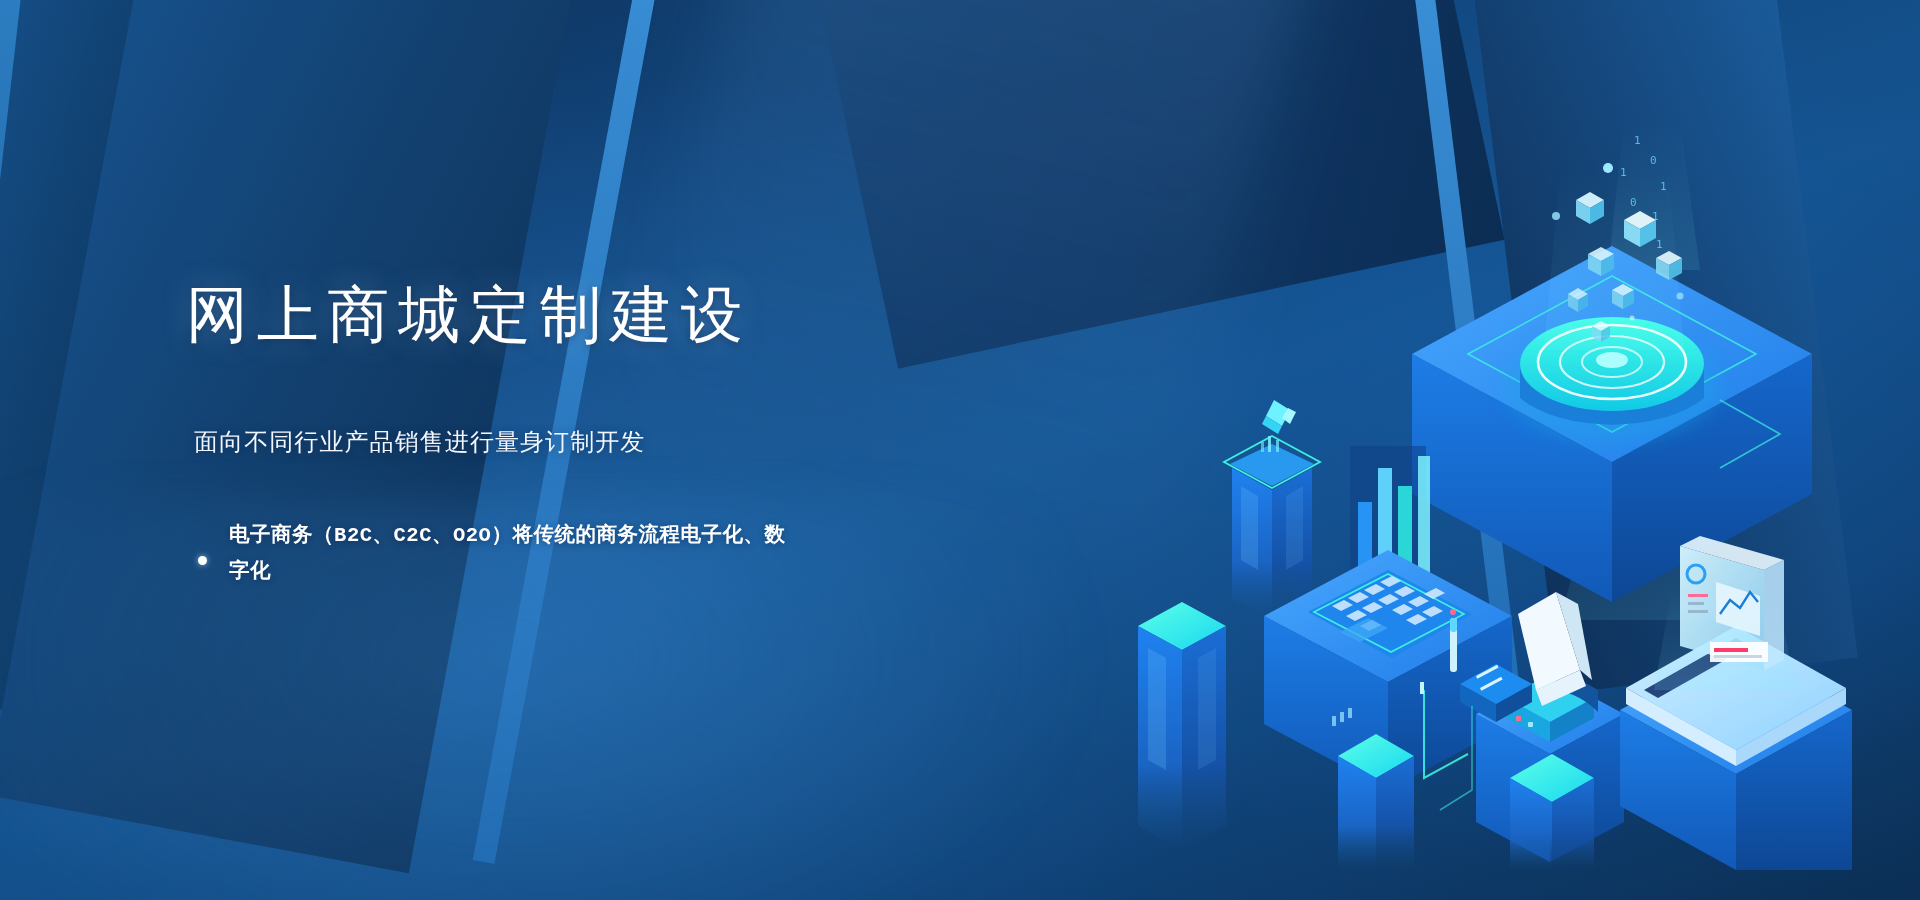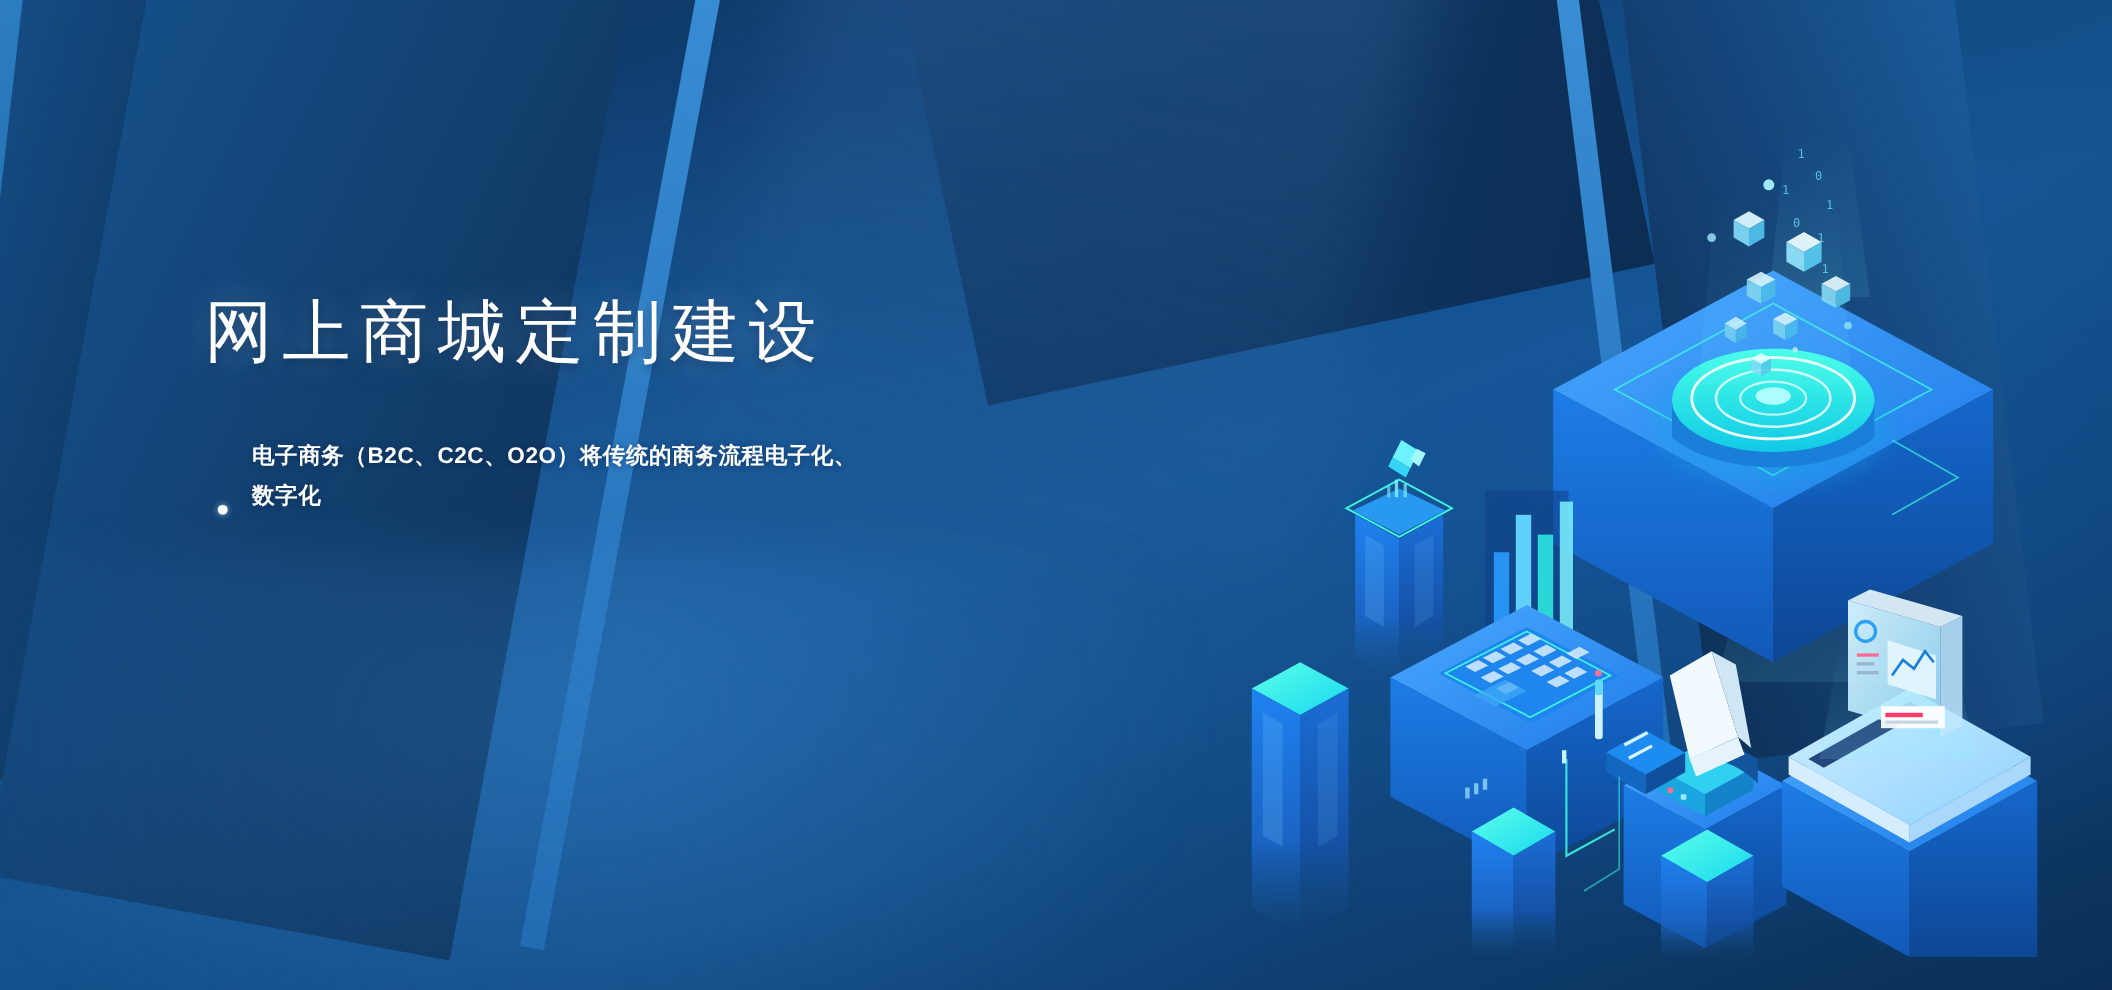--- a/index.html
+++ b/index.html
@@ -41,33 +41,33 @@
     background:linear-gradient(180deg,#3d93d9,#1f6ab2); transform:rotate(-7deg);}
 
   .glow-beam{position:absolute; left:690px; top:-180px; width:560px;height:700px;
     background:linear-gradient(180deg,rgba(120,190,250,.16),rgba(120,190,250,0));
     transform:rotate(14deg); filter:blur(34px);}
   .floor-glow{position:absolute; left:0; bottom:-120px; width:1120px;height:520px;
     background:radial-gradient(ellipse at 45% 30%,rgba(58,140,215,.30),rgba(58,140,215,0) 68%);
     filter:blur(22px);}
 
   
-  .content{position:absolute; left:186px; top:268px; width:640px; z-index:20;}
+  .content{position:absolute; left:186px; top:285px; width:640px; z-index:20;font-family:Liberation Mono, monospace;}
   .title{
     font-size:62px; font-weight:300; color:#ffffff; letter-spacing:.14em;
     line-height:1.12; white-space:nowrap;
     text-shadow:0 0 28px rgba(150,205,255,.40), 0 2px 10px rgba(0,20,50,.55);
   }
   .subtitle{
     margin-top:72px; margin-left:8px;
     font-size:24px; font-weight:400; color:#f2f7ff; letter-spacing:.045em;
     text-shadow:0 1px 8px rgba(0,25,60,.5);
   }
   .bullets{ margin-top:60px; margin-left:10px; list-style:none; }
-  .bullet{ position:relative; display:flex; align-items:flex-end;
+  .bullet{ position:relative; display:flex; align-items:center;
     margin-bottom:12px; }
   .dot{ flex:0 0 auto; width:9px;height:9px;border-radius:50%;
     background:#ffffff; margin:13px 22px 0 2px;
     box-shadow:0 0 6px rgba(200,230,255,.7);}
   .bullet-text{ font-size:20.5px; font-weight:700; color:#ffffff;
     line-height:1.72; letter-spacing:.025em; width:560px;
     text-shadow:0 1px 7px rgba(0,25,60,.45); }
 
   
   .illu{position:absolute; left:1020px; top:150px; width:900px; height:720px; z-index:15;}
@@ -85,20 +85,21 @@
     <div class="slab slabB"></div>
     <div class="slabB-edge"></div>
     <div class="slab slabD"></div>
     <div class="slabD-edge"></div>
     <div class="glow-beam"></div>
     <div class="floor-glow"></div>
   </div>
 
   <div class="content">
     <h1 class="title">网上商城定制建设</h1>
+    <p class="subtitle">面向不同行业产品销售进行量身订制开发</p>
     <ul class="bullets">
       <li class="bullet">
         <span class="dot"></span>
         <span class="bullet-text">电子商务（B2C、C2C、O2O）将传统的商务流程电子化、数字化</span>
       </li>
     </ul>
   </div>
 
   <div class="illu">
   <svg viewBox="0 0 900 720" xmlns="http://www.w3.org/2000/svg">

